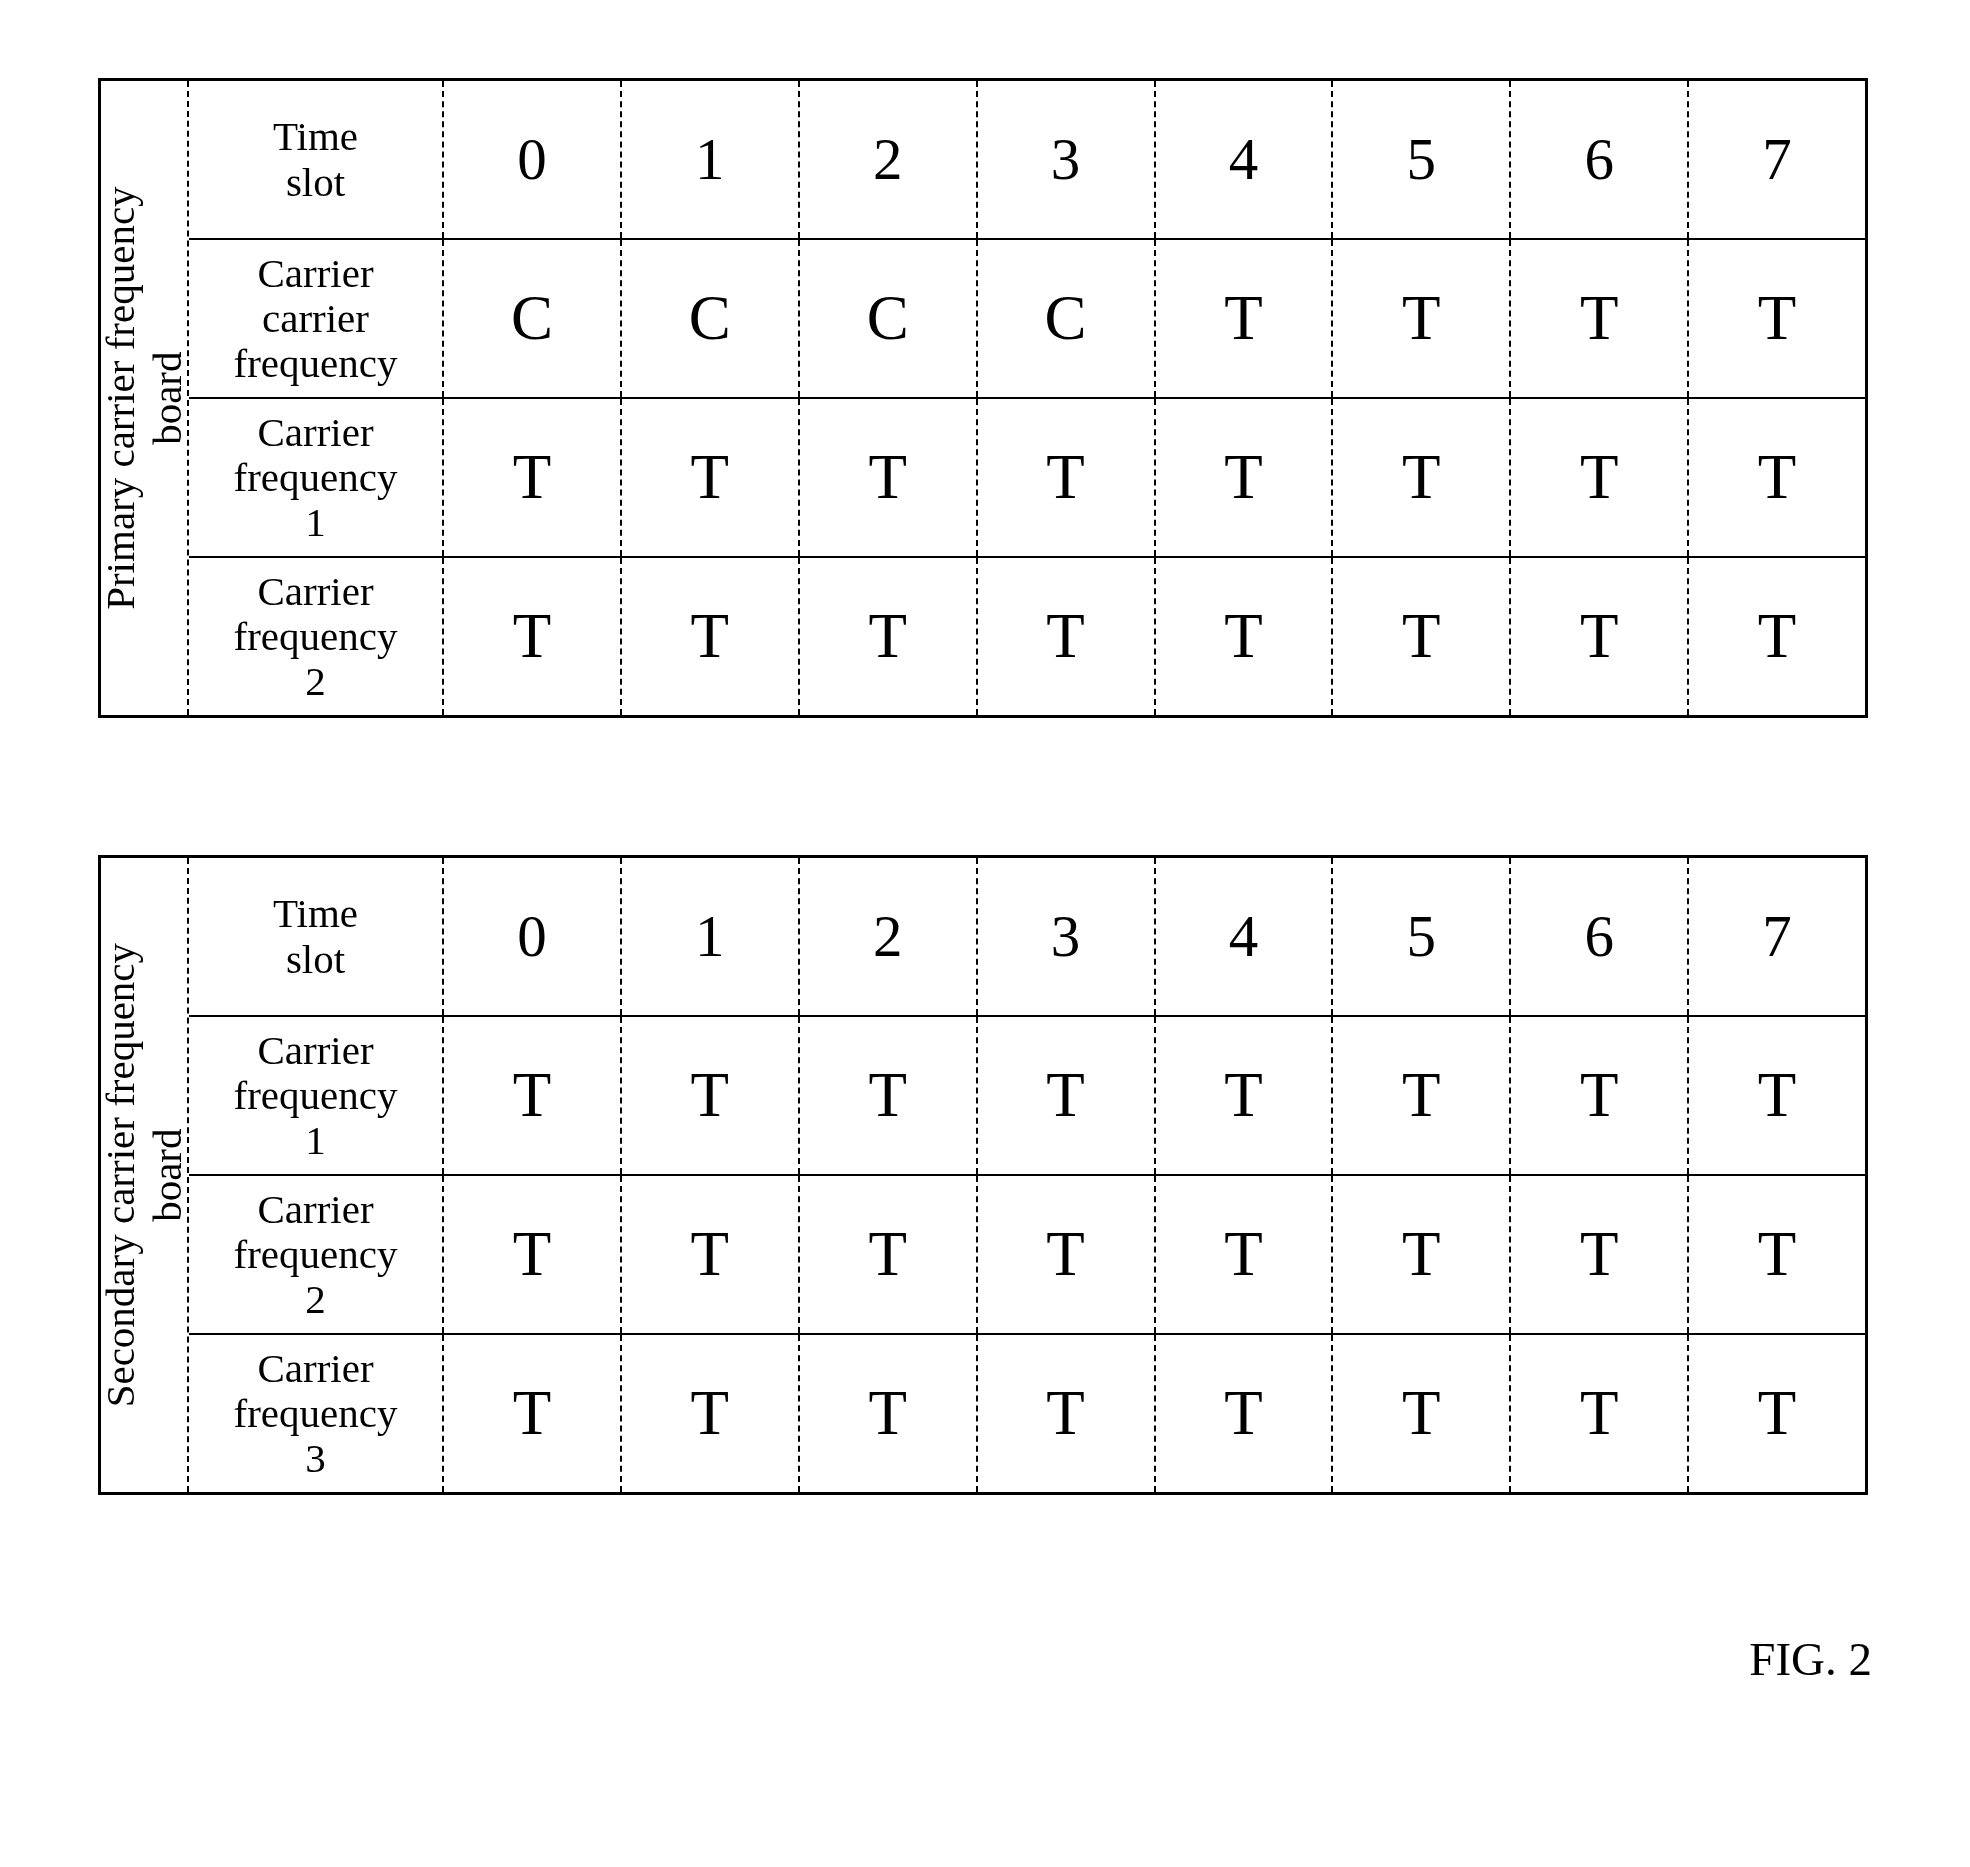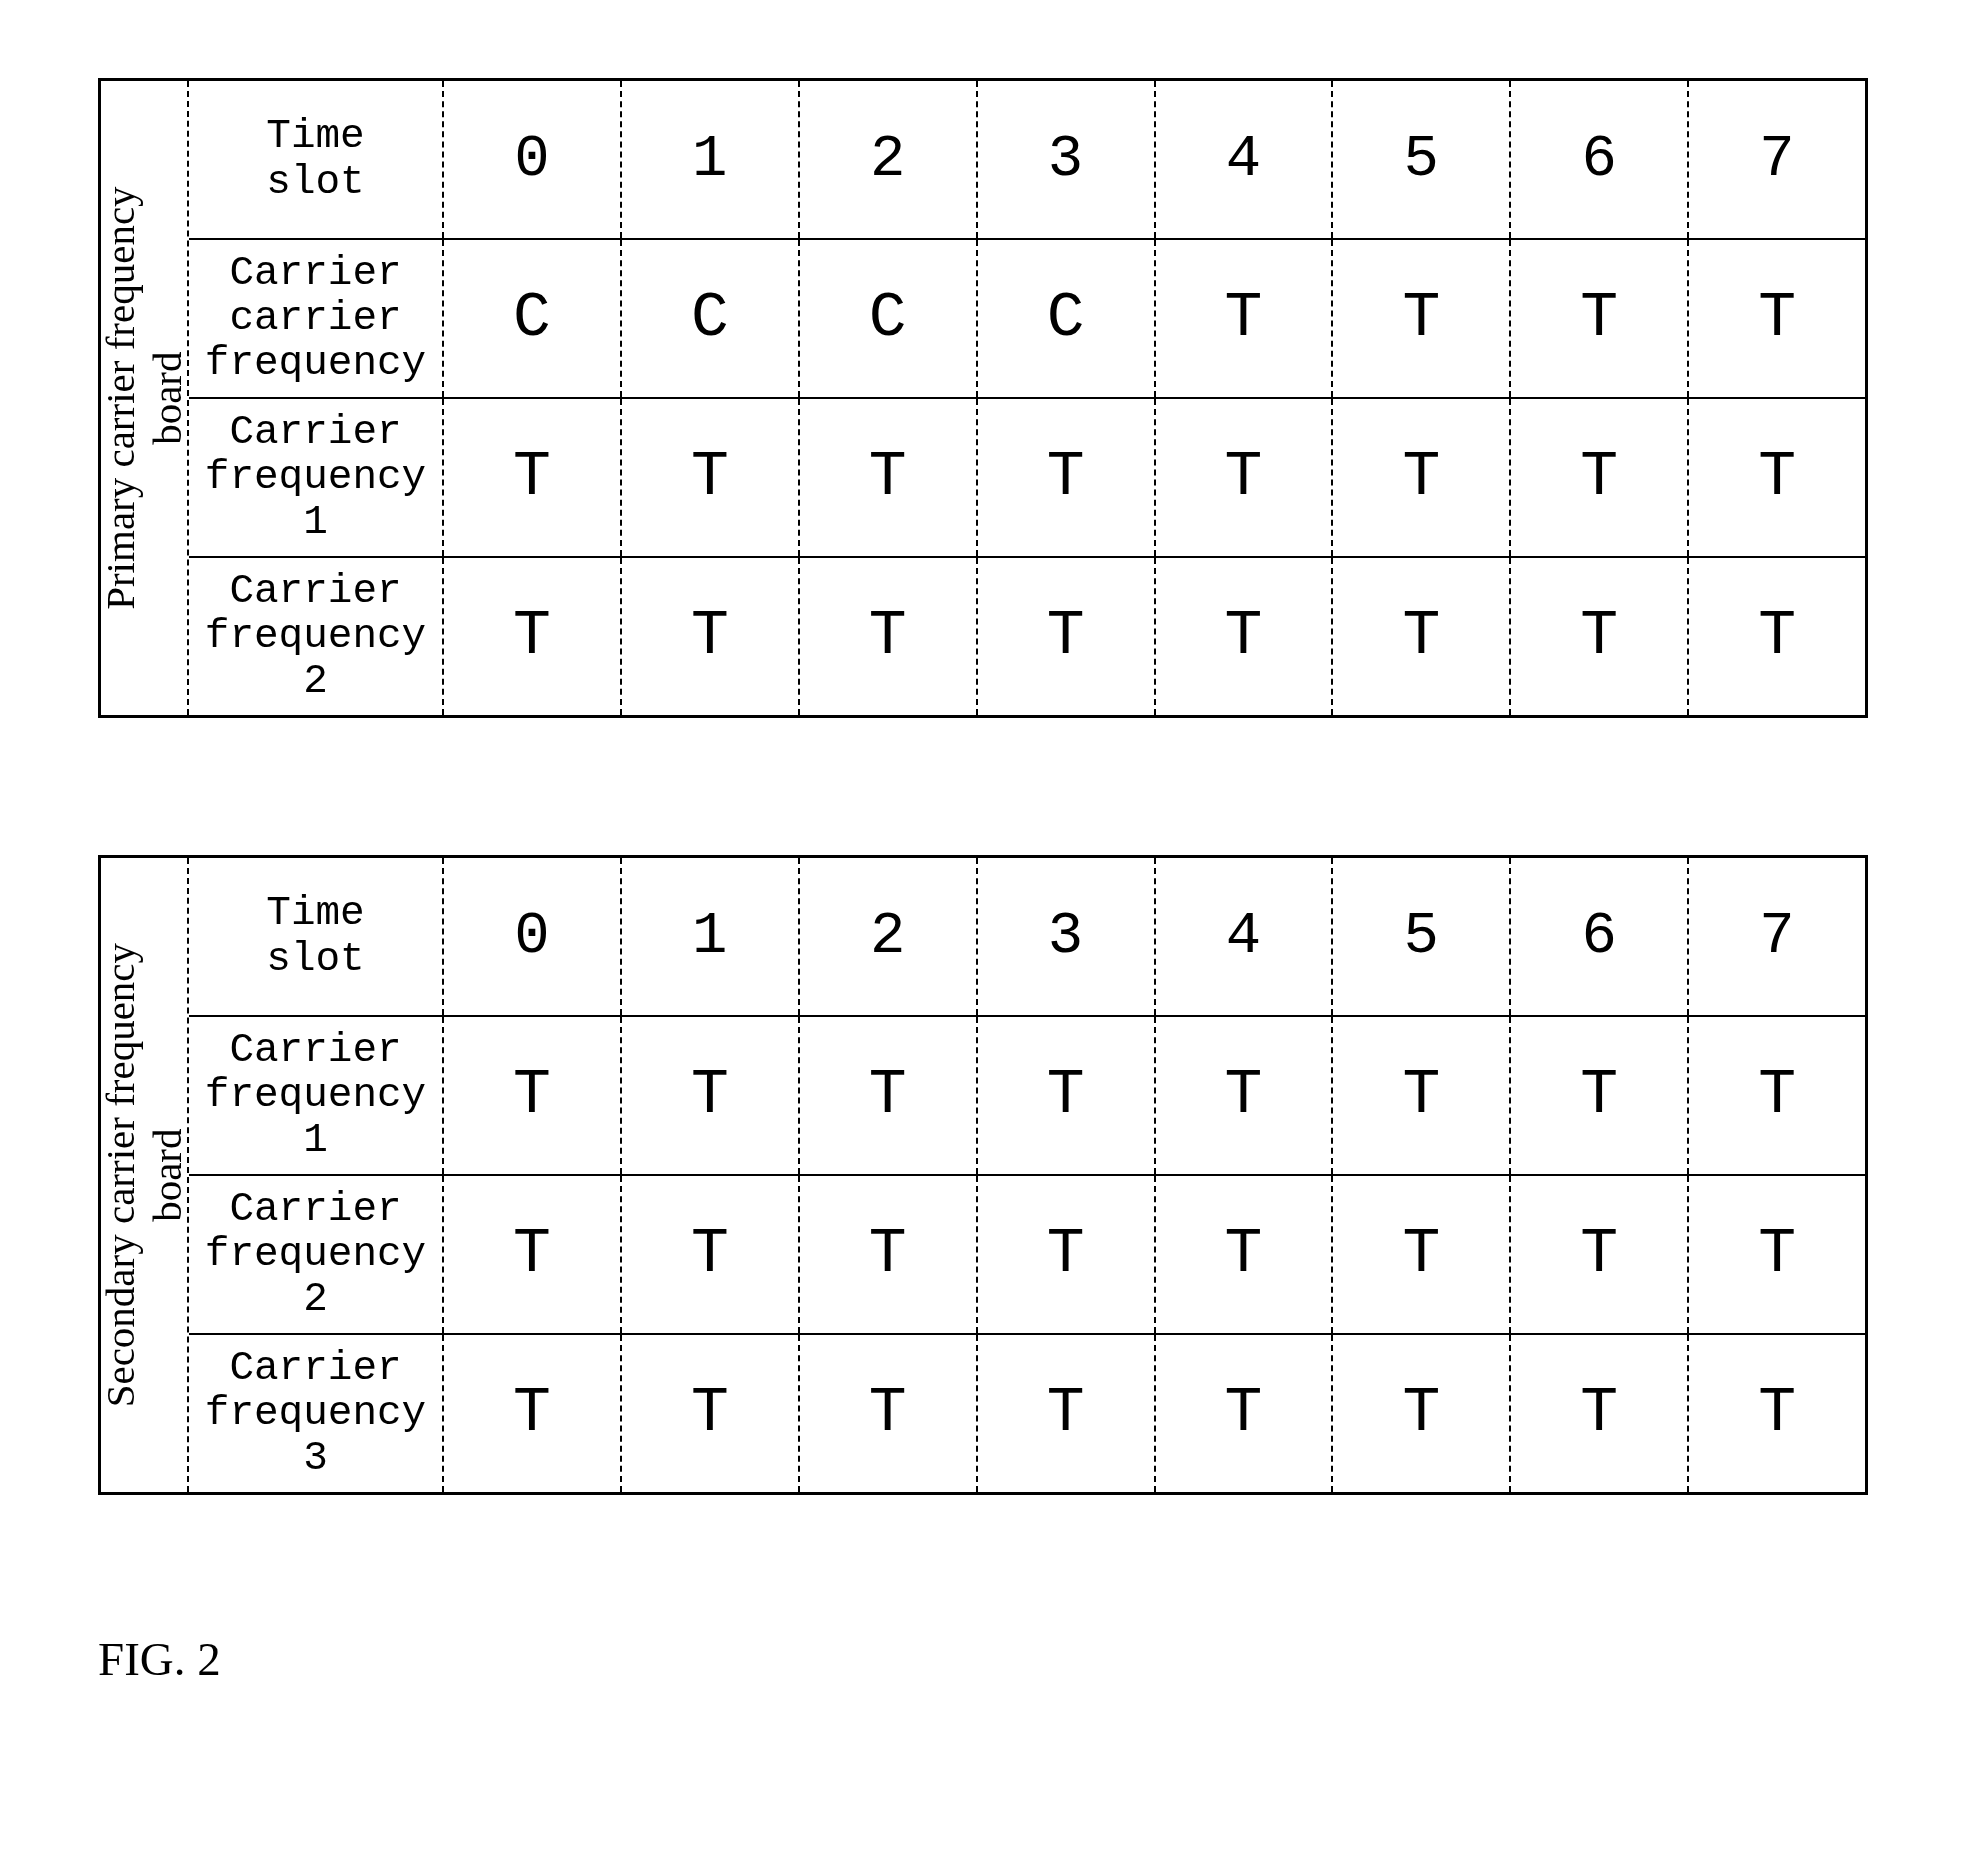--- a/index.html
+++ b/index.html
@@ -42,21 +42,20 @@
 
   .rows-wrap {
     flex: 1;
     display: flex;
     flex-direction: column;
   }
   .trow {
     display: flex;
     height: 157px;
     border-bottom: 2.9px solid #000;
-    font-family: Liberation Mono, monospace;
   }
   .trow:last-child {
     border-bottom: none;
   }
 
   .row-label-cell {
     width: 255px;
     display: flex;
     align-items: center;
     justify-content: center;
@@ -78,21 +77,21 @@
     box-sizing: border-box;
   }
   .data-cell:last-child {
     border-right: none;
   }
   .data-cell.header {
     font-size: 59px;
   }
 
   .fig-caption {
-    text-align: left;
+    text-align: right;
     font-size: 47px;
     margin-top: 27px;
   }
 </style>
 </head>
 <body>
 
 <div class="page">
 
   <div class="board-table">

